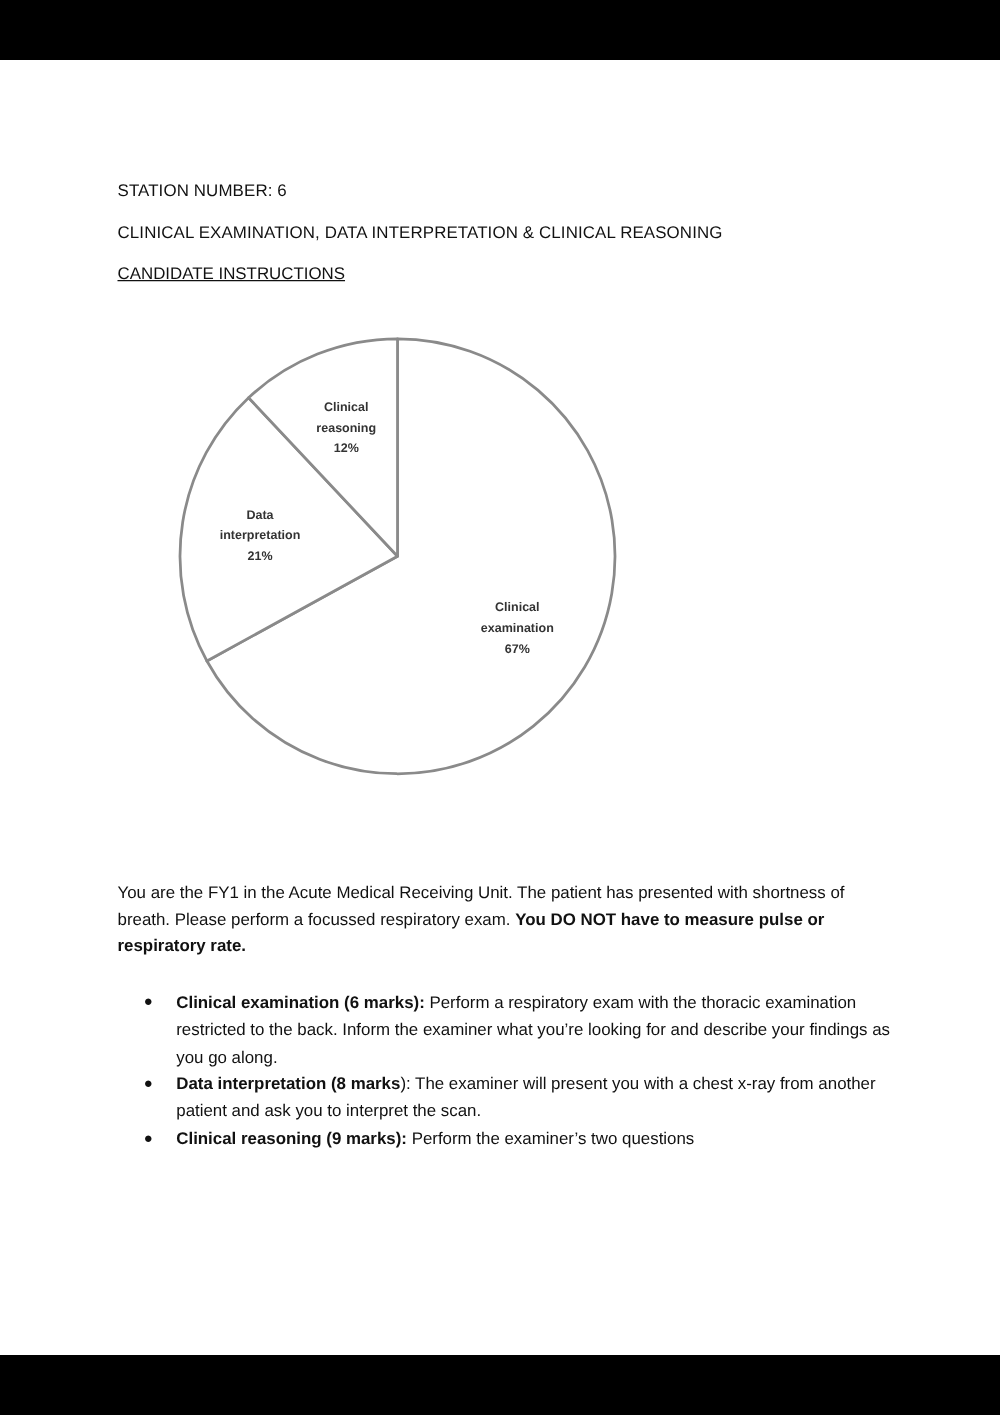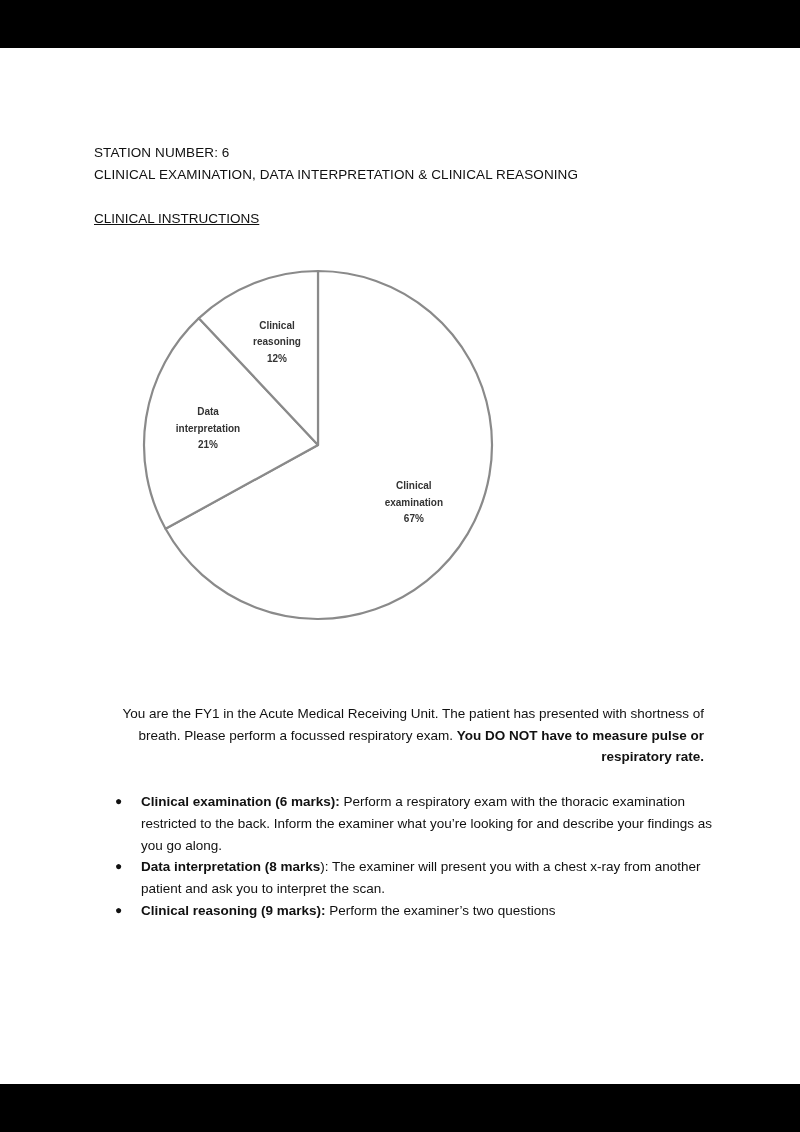--- a/index.html
+++ b/index.html
@@ -4,37 +4,37 @@
   <style>
     html, body { margin: 0; padding: 0; }
     body {
       width: 800px; height: 1132px; position: relative; overflow: hidden;
       background: #ffffff; font-family: "Liberation Sans", sans-serif; color: #111;
     }
     .bar-top { position: absolute; left: 0; top: 0; width: 800px; height: 48px; background: #000; }
     .bar-bottom { position: absolute; left: 0; top: 1084px; width: 800px; height: 48px; background: #000; }
     .heading { position: absolute; left: 94px; font-size: 13.5px; font-weight: normal; letter-spacing: 0.1px; }
     .h1 { top: 145px; }
-    .h2 { top: 167px; }
+    .h2 { top: 178px; }
     .instr { position: absolute; left: 94px; top: 211px; font-size: 13.5px; text-decoration: underline; }
     .chart { position: absolute; left: 0; top: 0; }
     .chart text { font-family: "Liberation Sans", sans-serif; font-size: 10px; font-weight: bold; fill: #333; }
-    .intro { position: absolute; left: 94px; top: 703px; width: 610px; font-size: 13.5px; line-height: 21.5px; text-align: right; }
+    .intro { position: absolute; left: 94px; top: 703px; width: 610px; font-size: 13.5px; line-height: 21.5px; }
     .list { position: absolute; left: 115px; top: 791px; width: 600px; margin: 0; padding: 0; list-style: none; font-size: 13.5px; line-height: 21.8px; }
     .list li { position: relative; padding-left: 26px; }
     .bullet { position: absolute; left: 0; top: 0; font-size: 12px; }
   </style>
 </head>
 <body>
 
 <div class="bar-top"></div>
 
 <div class="heading h1">STATION NUMBER: 6</div>
 <div class="heading h2">CLINICAL EXAMINATION, DATA INTERPRETATION &amp; CLINICAL REASONING</div>
-<div class="instr">CLINICAL INSTRUCTIONS</div>
+<div class="instr">CANDIDATE INSTRUCTIONS</div>
 
 <svg class="chart" id="pie" width="800" height="700" xmlns="http://www.w3.org/2000/svg">
     <path d="M318,445 L318,271 A174,174 0 1 1 165.52263767236775,528.8251392936984 Z" fill="#ffffff" stroke="#8a8a8a" stroke-width="2.2" stroke-linejoin="round"></path>
     <text text-anchor="middle"><tspan x="413.85223212715914" y="489.18685205796135">Clinical</tspan><tspan x="413.85223212715914" y="505.68685205796135">examination</tspan><tspan x="413.85223212715914" y="522.1868520579613">67%</tspan></text>
     <path d="M318,445 L165.52263767236775,528.8251392936984 A174,174 0 0 1 198.88880356840812,318.1594588286744 Z" fill="#ffffff" stroke="#8a8a8a" stroke-width="2.2" stroke-linejoin="round"></path>
     <text text-anchor="middle"><tspan x="208.01102639132546" y="415.07945797311993">Data</tspan><tspan x="208.01102639132546" y="431.57945797311993">interpretation</tspan><tspan x="208.01102639132546" y="448.07945797311993">21%</tspan></text>
     <path d="M318,445 L198.88880356840812,318.1594588286744 A174,174 0 0 1 317.99999999999994,271 Z" fill="#ffffff" stroke="#8a8a8a" stroke-width="2.2" stroke-linejoin="round"></path>
     <text text-anchor="middle"><tspan x="277.0056498130342" y="328.96009053148435">Clinical</tspan><tspan x="277.0056498130342" y="345.46009053148435">reasoning</tspan><tspan x="277.0056498130342" y="361.96009053148435">12%</tspan></text>
   </svg>
 

